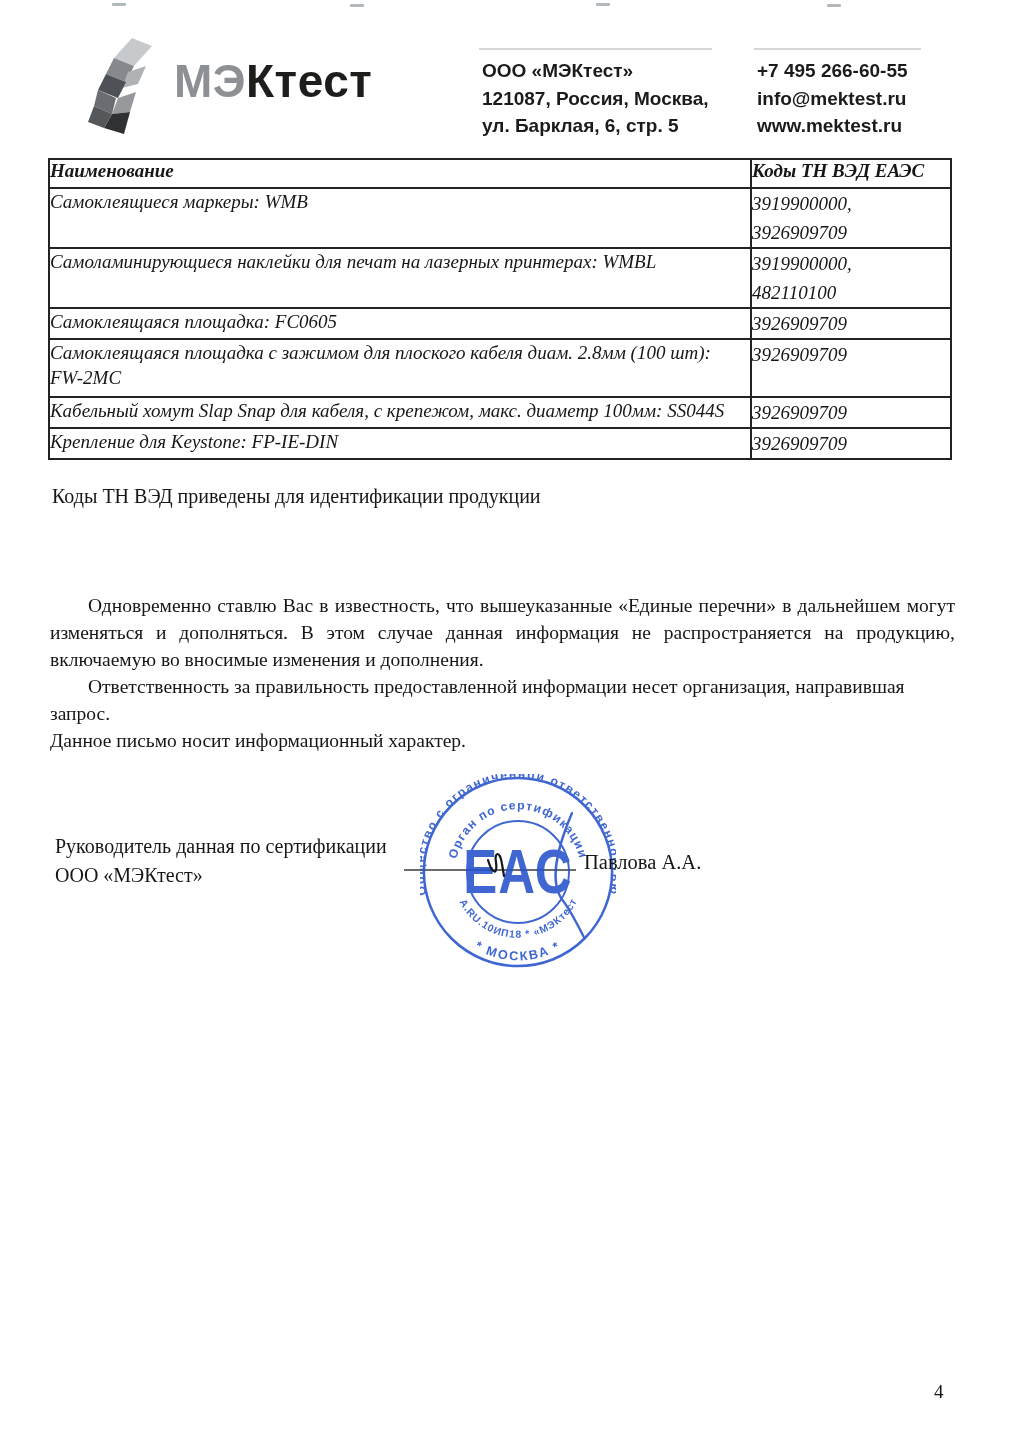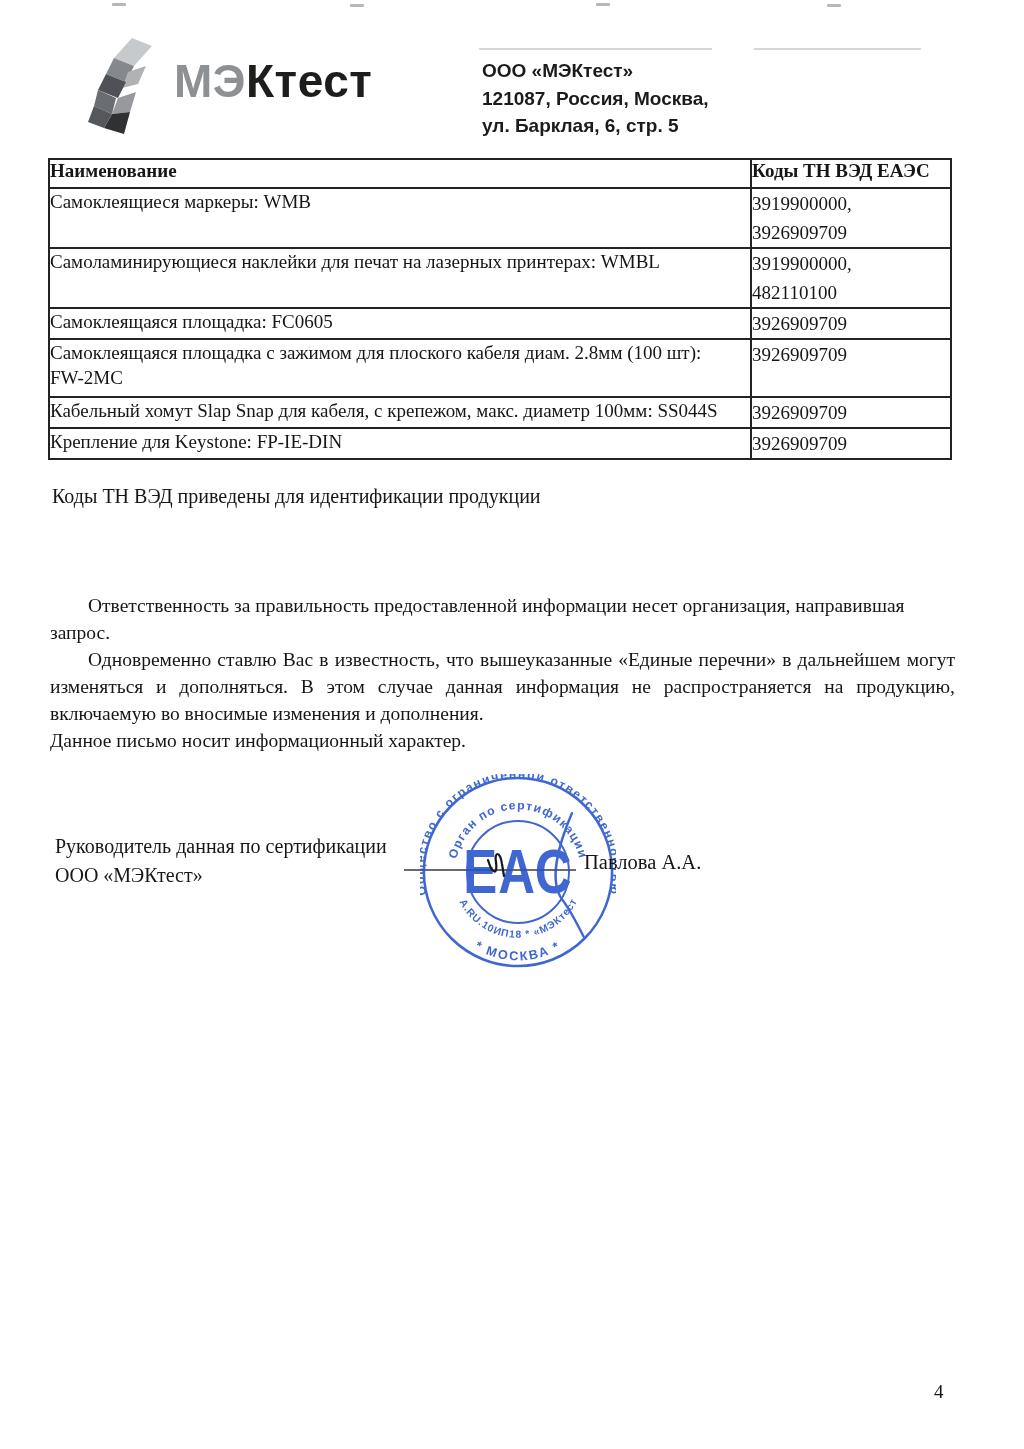--- a/index.html
+++ b/index.html
@@ -12,21 +12,21 @@
   .abs { position:absolute; }
   
   .dash { position:absolute; height:3px; width:14px; background:#9aa0a5; border-radius:1px; opacity:.75; }
   .faint-line { position:absolute; height:2px; background:#c9ccd0; opacity:.8; }
   
   .logo-text { font-family:"Liberation Sans","DejaVu Sans",sans-serif; font-weight:bold; font-size:46px; letter-spacing:.5px; white-space:nowrap; }
   .logo-gray { color:#8d9094; }
   .logo-black { color:#1d1d1b;margin-top:34px; }
   .hdr-block { font-family:"Liberation Sans","DejaVu Sans",sans-serif; font-weight:bold; font-size:19px; line-height:27.5px; color:#1b1b1b; white-space:nowrap; }
   
-  table.products { border-collapse:collapse; table-layout:fixed; width:904px; }
+  table.products { border-collapse:collapse; table-layout:fixed; width:904px;font-style:italic; }
   table.products th, table.products td { border:2px solid #232323; vertical-align:top; padding:0; }
   th.col-name, td.col-name { width:697px; text-align:left; padding:3px 6px 0 9px; }
   th.col-codes, td.col-codes { width:197px; text-align:left; padding-top:2px; }
   table.products th { font-size:19px; font-weight:bold; }
   table.products td { font-size:19px; font-weight:normal; line-height:25px; }
   td.col-codes div { line-height:29px; }
   tr.h-header { height:29px; }
   tr.h-tall   { height:58px; }
   tr.h-med    { height:58px;padding-left:48px; }
   tr.h-short  { height:23px; }
@@ -69,20 +69,25 @@
   <div class="abs logo-text" style="left:174px; top:54px;">
     <span class="logo-gray">МЭ</span><span class="logo-black">Ктест</span>
   </div>
 
   <div class="abs hdr-block" style="left:482px; top:57px;">
     <div>ООО «МЭКтест»</div>
     <div>121087, Россия, Москва,</div>
     <div>ул. Барклая, 6, стр. 5</div>
   </div>
 
+  <div class="abs hdr-block" style="left:757px; top:57px;">
+    <div>+7 495 266-60-55</div>
+    <div>info@mektest.ru</div>
+    <div>www.mektest.ru</div>
+  </div>
 
   <table class="products abs" style="left:48px; top:158px;">
     <tbody>
         <tr class="h-header">
       <th class="col-name">Наименование</th>
       <th class="col-codes">Коды ТН ВЭД ЕАЭС</th>
     </tr>
     <tr class="h-tall">
       <td class="col-name">
         <div>Самоклеящиеся маркеры: WMB</div>
@@ -135,22 +140,22 @@
       <td class="col-codes">
         <div>3926909709</div>
       </td>
     </tr>
   </tbody>
     </table>
 
   <div class="abs note" style="left:52px; top:485px;">Коды ТН ВЭД приведены для идентификации продукции</div>
 
   <div class="abs paras" style="left:50px; top:592px;">
+    <p class="indent justify">Одновременно ставлю Вас в известность, что вышеуказанные «Единые перечни» в дальнейшем могут изменяться и дополняться. В этом случае данная информация не распространяется на продукцию, включаемую во вносимые изменения и дополнения.</p>
     <p class="indent">Ответственность за правильность предоставленной информации несет организация, направившая запрос.</p>
-    <p class="indent justify">Одновременно ставлю Вас в известность, что вышеуказанные «Единые перечни» в дальнейшем могут изменяться и дополняться. В этом случае данная информация не распространяется на продукцию, включаемую во вносимые изменения и дополнения.</p>
     <p>Данное письмо носит информационный характер.</p>
   </div>
 
   <div class="abs sig-title" style="left:55px; top:832px;">
     <div>Руководитель данная по сертификации</div>
     <div>ООО «МЭКтест»</div>
   </div>
 
   <div class="sig-line" style="left:404px; top:869px; width:172px;"></div>
 

